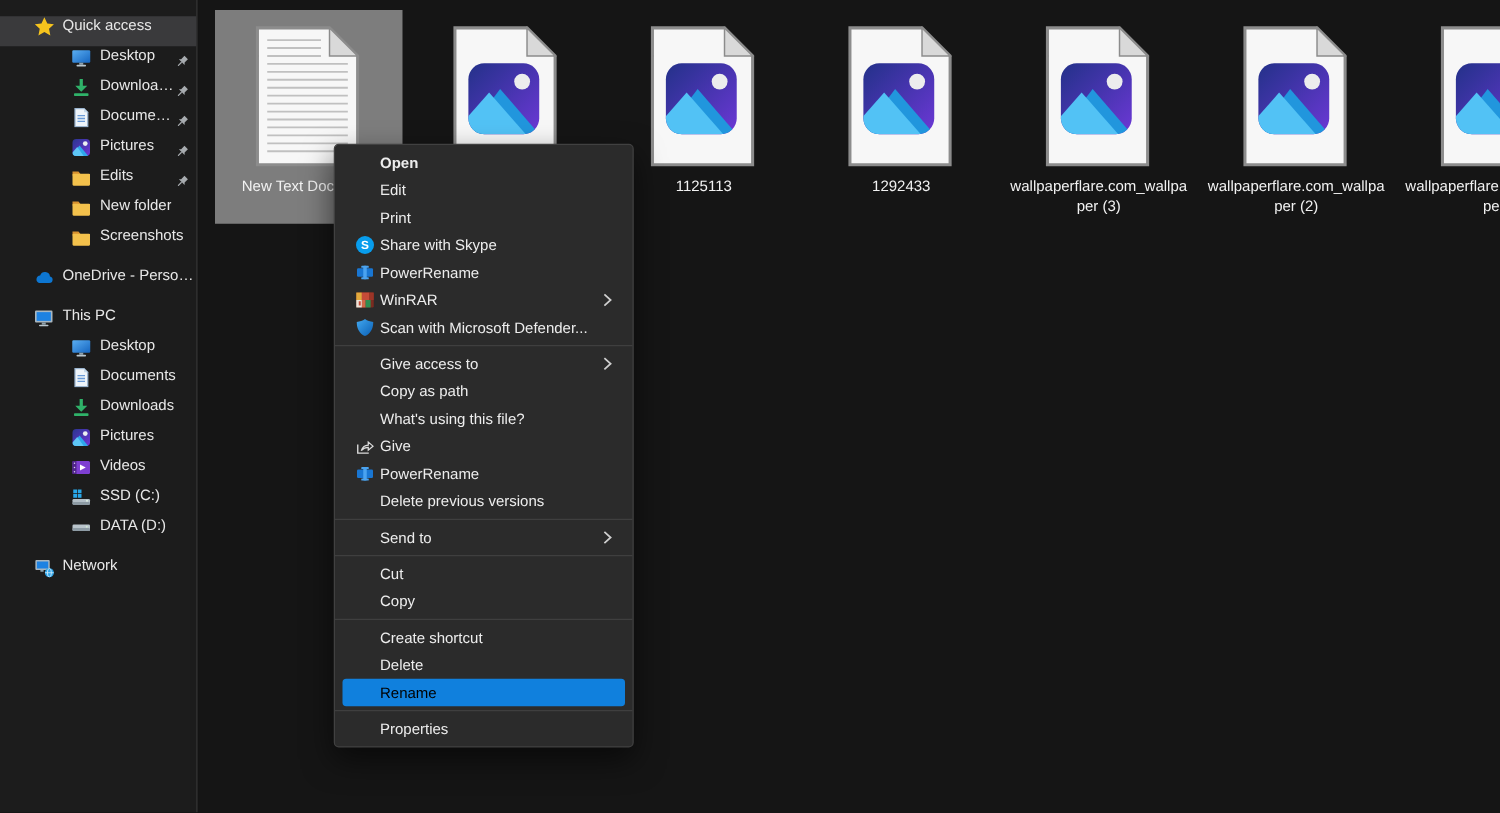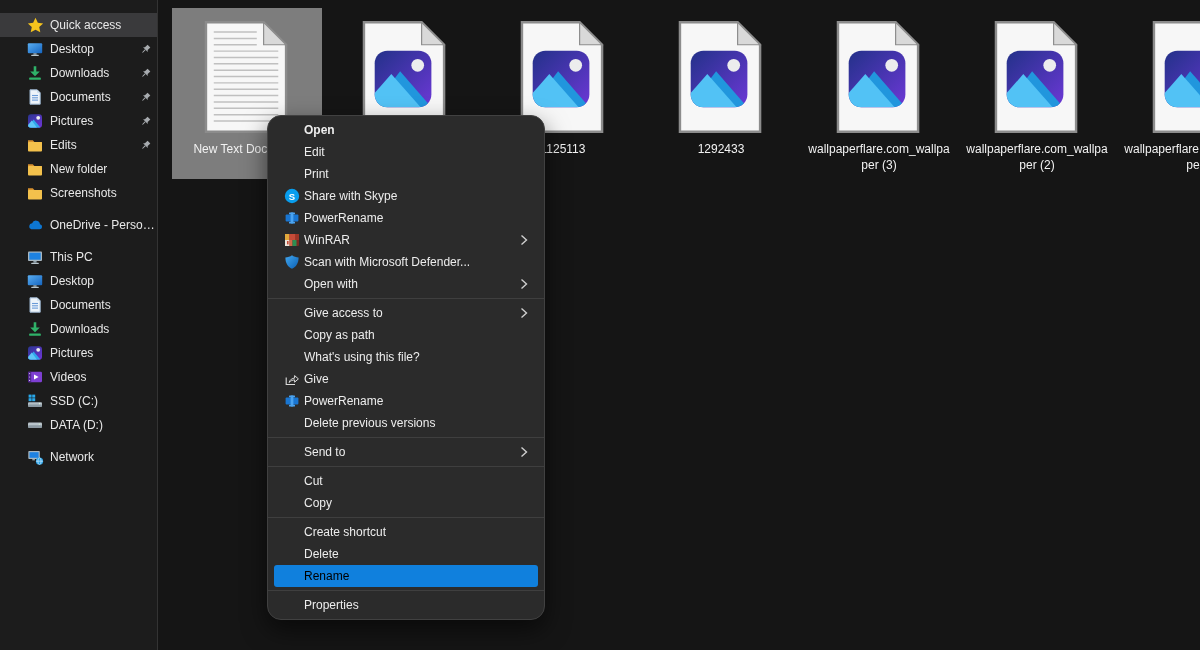--- a/index.html
+++ b/index.html
@@ -10,23 +10,23 @@
     -webkit-font-smoothing:antialiased;
   }
   .screen{position:relative;width:1200px;height:650px;overflow:hidden;}
 
   
   .sidebar{
     position:absolute;left:0;top:0;width:158px;height:650px;
     background:#1c1c1c;border-right:1px solid #333;
     padding-top:13px;box-sizing:border-box;z-index:2;
   }
-  .srow{height:24px;display:flex;align-items:center;font-size:12px;color:#e8e8e8;cursor:default;white-space:nowrap;}
+  .srow{height:24px;display:flex;font-size:12px;color:#e8e8e8;cursor:default;white-space:nowrap;}
   .srow.lvl0{padding-left:26px;}
-  .srow.lvl1{padding-left:26px;}
+  .srow.lvl1{padding-left:56px;}
   .srow.selected{background:var(--sb-sel);}
   .srow.gap{margin-top:8px;}
   .sicon{width:18px;height:17px;margin-right:6px;flex:none;display:flex;align-items:center;justify-content:center;}
   .sicon svg{display:block;}
   .slabel{overflow:hidden;text-overflow:ellipsis;}
   .pin{margin-left:auto;margin-right:5px;flex:none;display:flex;align-items:center;}
 
   
   .content{position:absolute;left:159px;top:0;width:1041px;height:650px;background:#151515;overflow:hidden;}
   .files{position:absolute;left:13px;top:8px;display:flex;gap:8px;}
@@ -35,22 +35,22 @@
   .ficon{width:86px;height:116px;display:block;}
   .ficon svg{display:block;width:86px;height:116px;}
   .flabel{
     margin-top:6px;padding-bottom:6px;max-width:146px;
     font-size:12px;line-height:15.5px;color:#f2f2f2;text-align:center;
     word-wrap:break-word;overflow-wrap:break-word;
   }
 
   
   .menu{
-    position:absolute;left:267px;top:115px;width:278px;box-sizing:border-box;
-    background:var(--menu-bg);border:1px solid #414141;border-radius:14px;
+    position:absolute;left:267px;top:115px;width:240px;box-sizing:border-box;
+    background:var(--menu-bg);border:1px solid #414141;border-radius:4px;
     padding:3px 0;z-index:10;box-shadow:0 10px 24px rgba(0,0,0,.55);
   }
   .mitem{height:22px;display:flex;align-items:center;margin:0 6px;border-radius:4px;font-size:12px;color:#ededed;cursor:default;}
   .mitem.bold .mlabel{font-weight:bold;}
   .mitem.hl{background:var(--accent);color:#000000;border-radius:3px;}
   .micon{width:16px;height:16px;margin-left:10px;margin-right:4px;flex:none;display:flex;align-items:center;justify-content:center;}
   .micon svg{display:block;}
   .mlabel{white-space:nowrap;}
   .mchev{margin-left:auto;margin-right:10px;flex:none;display:flex;align-items:center;}
   .msep{height:1px;background:#3f3f3f;margin:3px 0;}
@@ -561,29 +561,20 @@
               <linearGradient id="dfu37" x1="0" y1="0" x2="1" y2="1">
                 <stop offset="0" stop-color="#42a8f0"></stop>
                 <stop offset="1" stop-color="#0a5fb4"></stop>
               </linearGradient>
             </defs>
             <path d="M8,1.2 C9.8,2.6 12.2,3.3 14.6,3.5 C14.6,9.2 12.2,12.9 8,14.8 C3.8,12.9 1.4,9.2 1.4,3.5 C3.8,3.3 6.2,2.6 8,1.2 Z" fill="url(#dfu37)"></path>
           </svg>
         </span>
         <span class="mlabel">Scan with Microsoft Defender...</span>
       </div>
-      <div class="mitem">
-        <span class="micon"></span>
-        <span class="mlabel">Open with</span>
-        <span class="mchev">
-          <svg width="8" height="12" viewBox="0 0 8 12">
-            <path d="M1.5,1.5 L6.5,6 L1.5,10.5" fill="none" stroke="#cfcfcf" stroke-width="1.4"></path>
-          </svg>
-        </span>
-      </div>
       <div class="msep"></div>
       <div class="mitem">
         <span class="micon"></span>
         <span class="mlabel">Give access to</span>
         <span class="mchev">
           <svg width="8" height="12" viewBox="0 0 8 12">
             <path d="M1.5,1.5 L6.5,6 L1.5,10.5" fill="none" stroke="#cfcfcf" stroke-width="1.4"></path>
           </svg>
         </span>
       </div>

